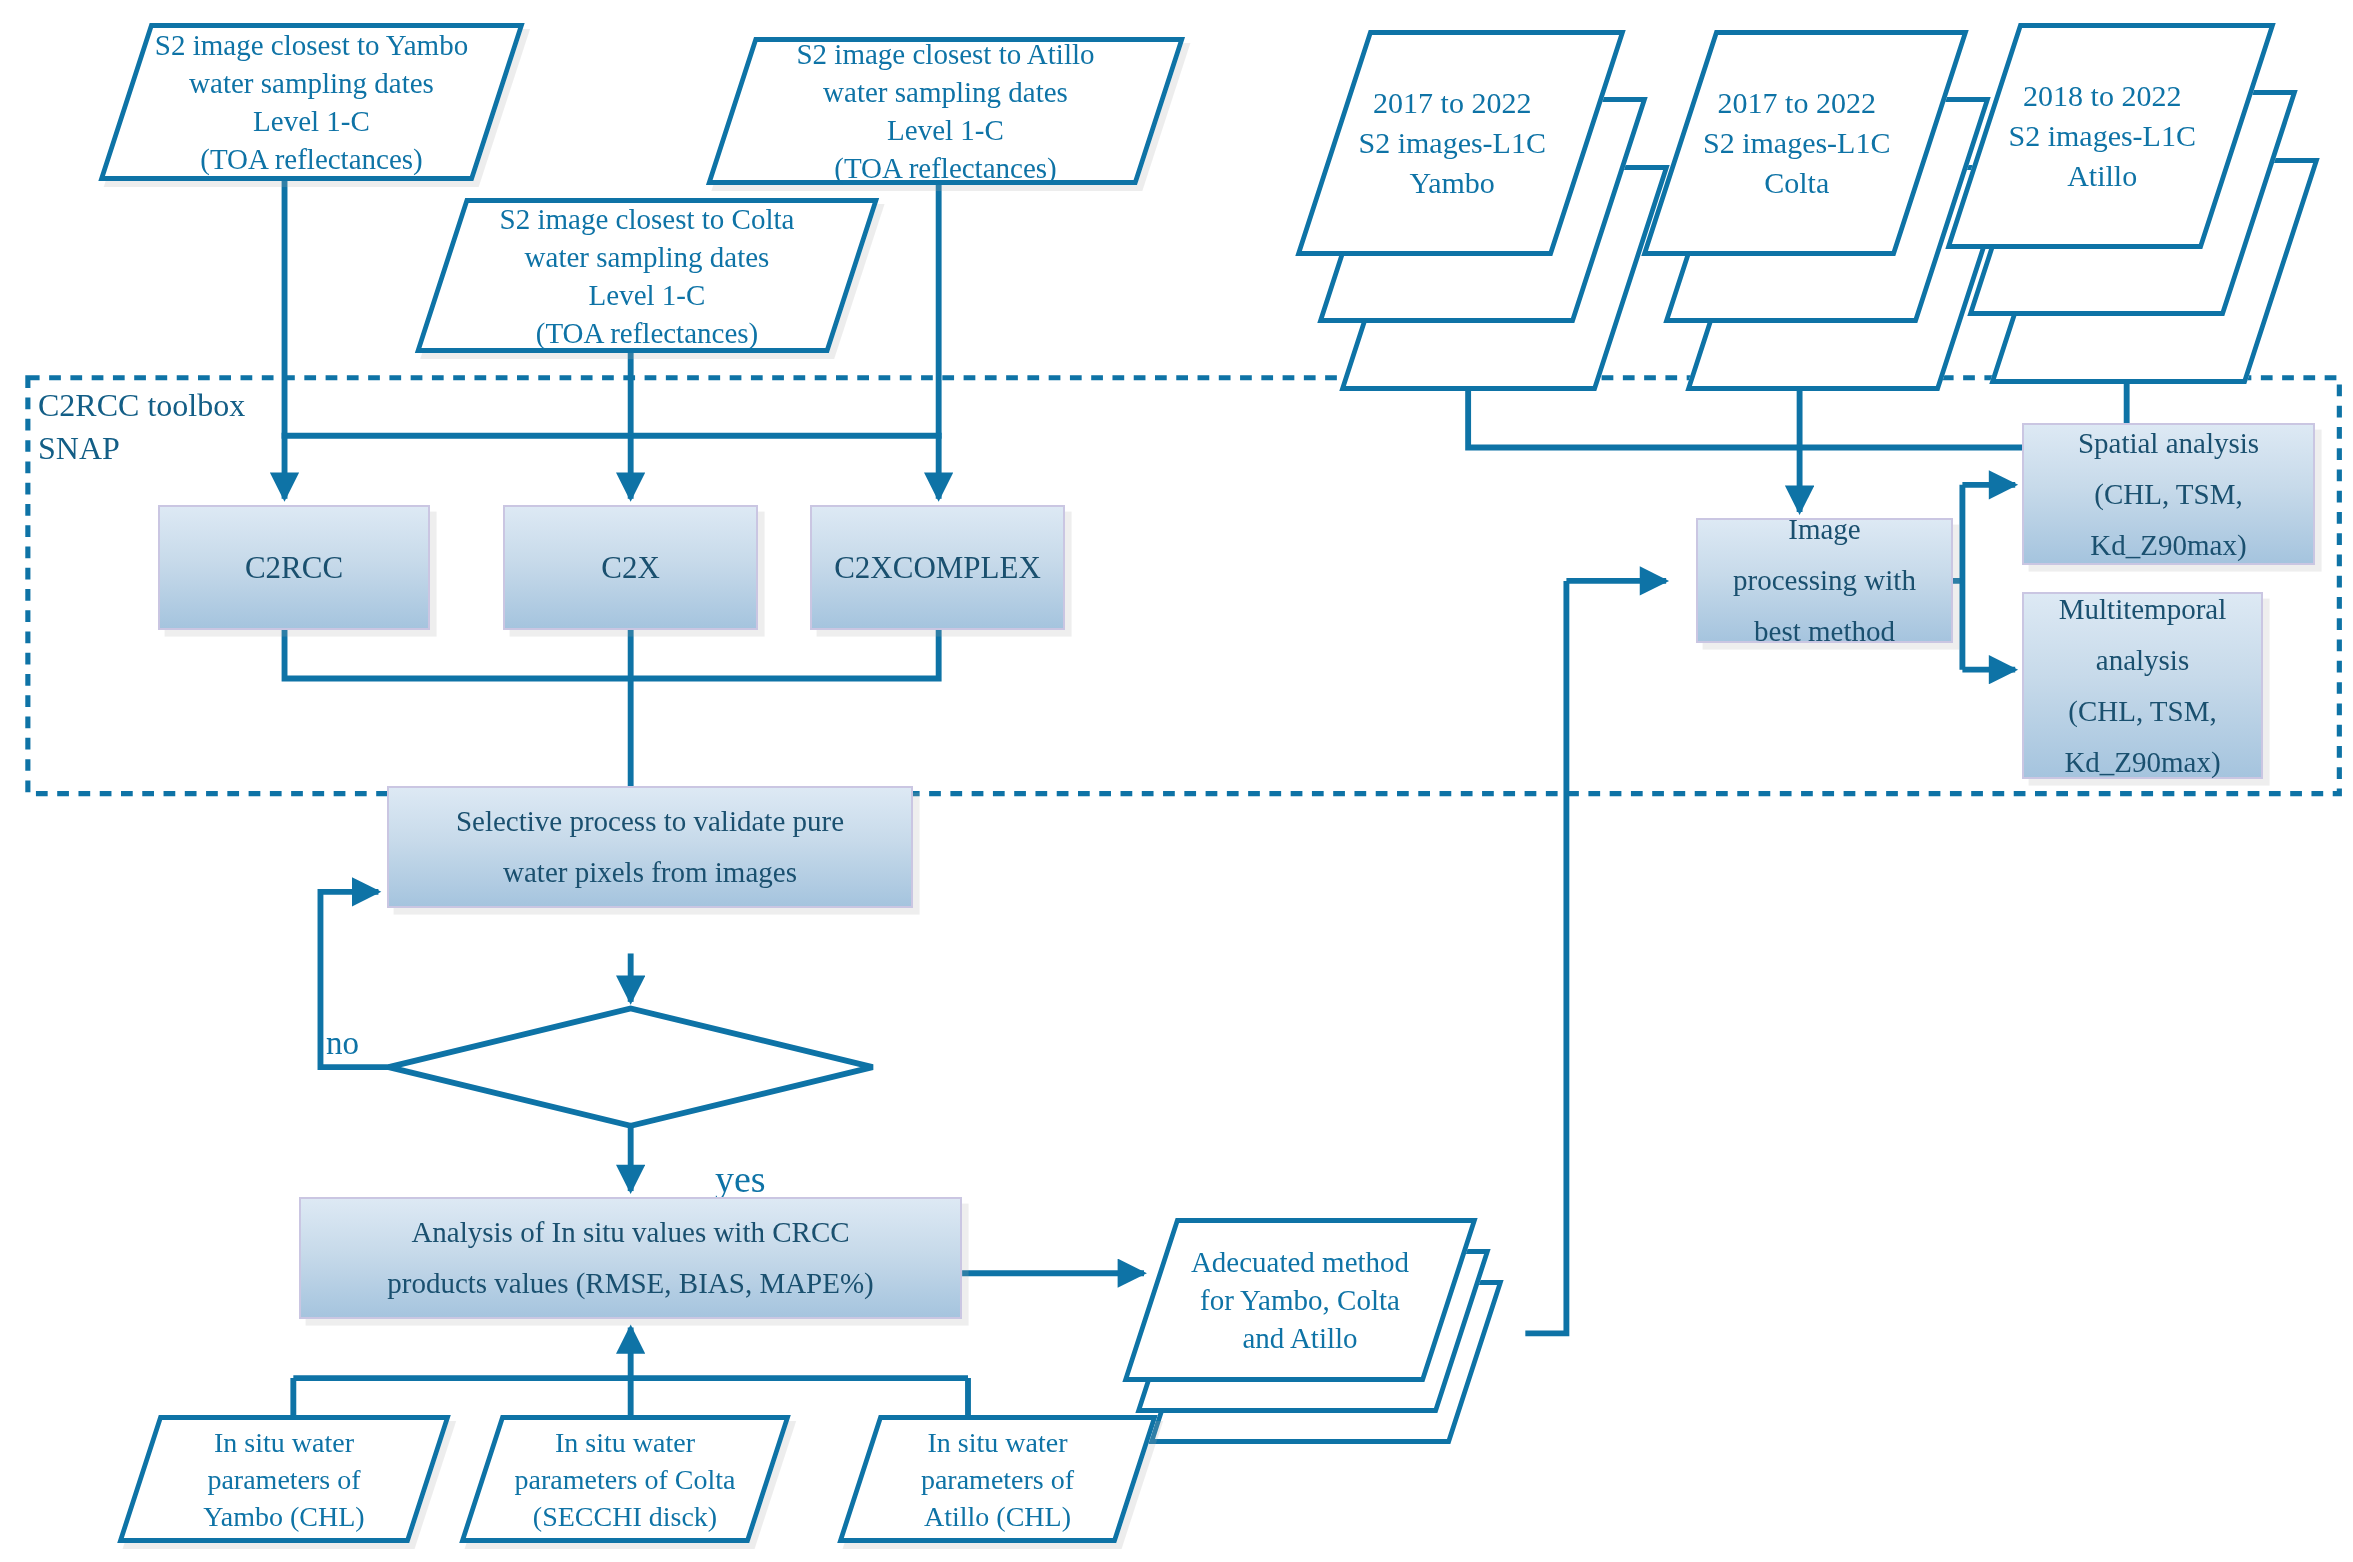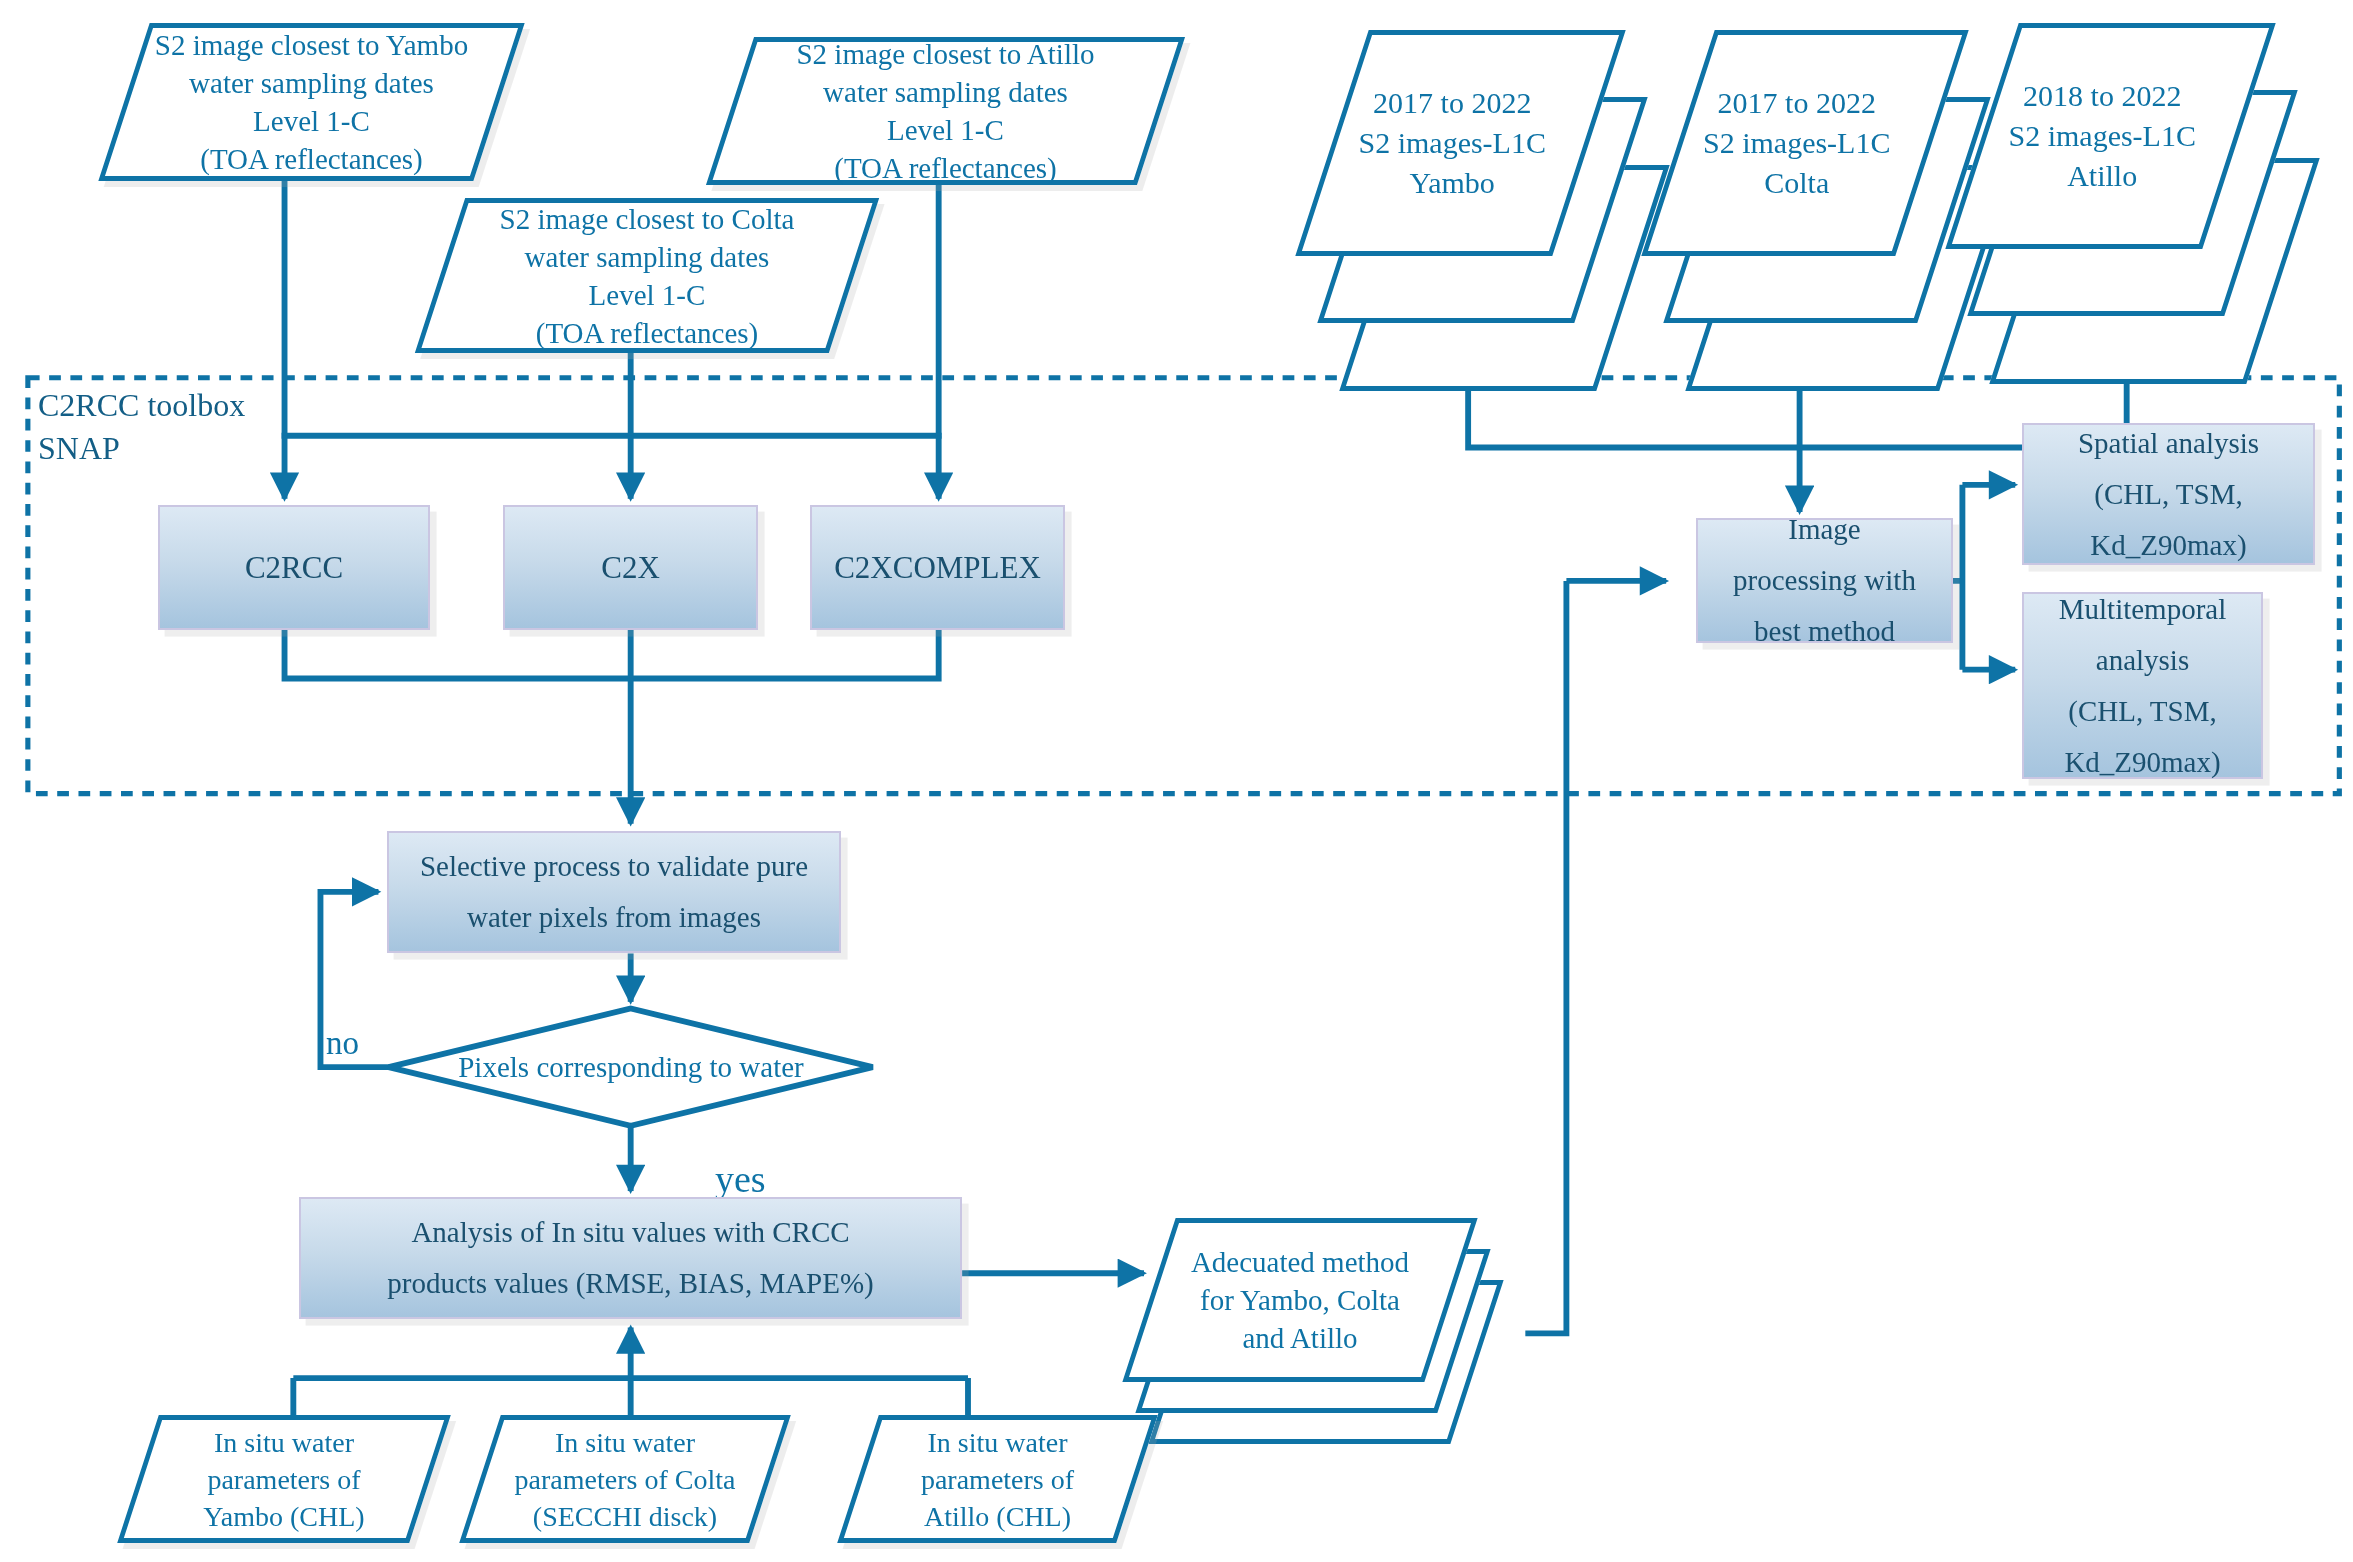--- a/index.html
+++ b/index.html
@@ -158,26 +158,25 @@
 (CHL, TSM,
 Kd_Z90max)</span>
   </div>
   <div class="gbox" style="left:2022px;top:592px;width:241px;height:187px;">
     <span class="txt">Multitemporal
 analysis
 (CHL, TSM,
 Kd_Z90max)</span>
   </div>
 
-  <div class="gbox" style="left:387px;top:831px;width:454px;height:122px;">
+  <div class="gbox" style="left:387px;top:786px;width:526px;height:122px;">
     <span class="txt">Selective process to validate pure
 water pixels from images</span>
   </div>
 
-  <div class="decision-text" style="left:411px;top:1045px;width:440px;height:44px;">Pixels corresponding to water</div>
   <div class="freelabel" style="left:326px;top:996px;font-size:33px;margin-top:29px;">no</div>
   <div class="freelabel" style="left:695px;top:1157px;font-size:38px;margin-left:20px;">yes</div>
 
   <div class="gbox" style="left:299px;top:1197px;width:663px;height:122px;">
     <span class="txt">Analysis of In situ values with CRCC
 products values (RMSE, BIAS, MAPE%)</span>
   </div>
 
   <div class="stack" style="left:1149px;top:1218px;width:302px;height:164px;">
     <div class="sheet" style="left:26.4px;top:62px;"></div>

